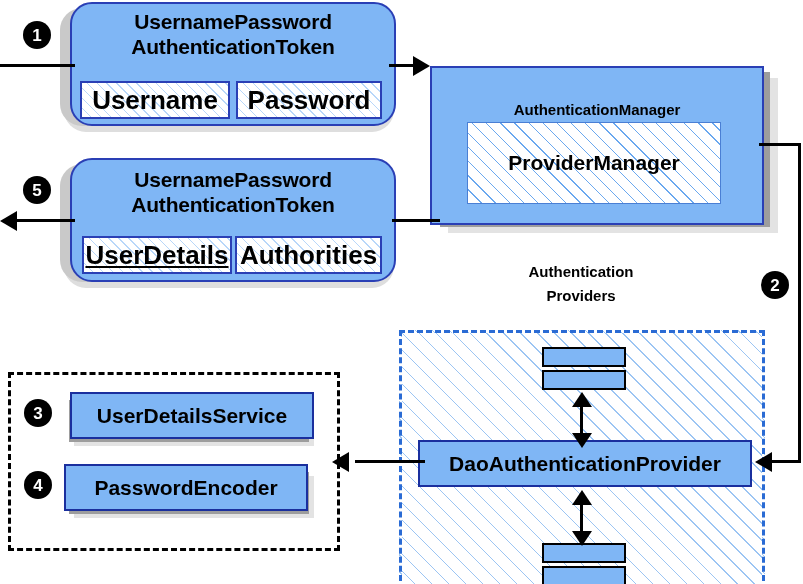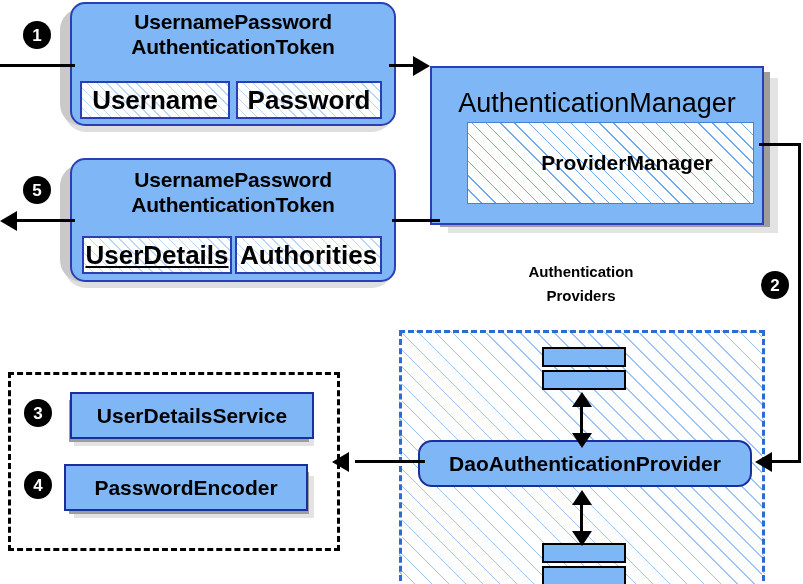--- a/index.html
+++ b/index.html
@@ -23,42 +23,42 @@
   .shadow-rounded{
     position:absolute;background:#c9c9c9;border-radius:22px;z-index:1;
   }
   .shadow-rounded.l2{background:#dedede;}
   .shadow-rect{position:absolute;background:#9d9d9d;z-index:1;}
   .shadow-rect.l2{background:#e3e3e3;}
 
   
   .token-box{
     position:absolute;background:#7fb6f5;border:2px solid #2a3fb5;
-    border-radius:15px;z-index:5;
+    border-radius:22px;z-index:5;
   }
   .token-title{
     position:absolute;left:0;right:0;top:6px;
     font-weight:bold;font-size:21px;color:#000;line-height:1.12;
     text-align:center;letter-spacing:-.2px;
   }
   .chip{
     position:absolute;background:#ffffff;border:2px solid #2a3fb5;
     display:flex;align-items:center;justify-content:center;
     font-weight:bold;font-size:26px;color:#000;z-index:6;
     background-image:repeating-linear-gradient(45deg,
         rgba(126,182,245,.0) 0 6px, rgba(126,182,245,.55) 6px 7px);
   }
 
   
   .rect-box{
     position:absolute;background:#7fb6f5;border:2px solid #2a3fb5;z-index:5;
   }
   .rect-title{
     position:absolute;left:0;right:0;
-    font-weight:normal;font-size:27px;color:#000;text-align:center;
+    font-weight:bold;font-size:15px;color:#000;text-align:center;margin-top:13px;
   }
 
   
   .hatch-panel{
     position:absolute;background:#ffffff;border:1px solid #4a7fd4;z-index:6;
     background-image:repeating-linear-gradient(45deg,
         rgba(255,255,255,0) 0 9px, #6aa8ef 9px 10px);
     display:flex;align-items:center;justify-content:center;
     font-weight:bold;font-size:21px;color:#000;
   }
@@ -125,21 +125,21 @@
 
   <div class="ln h" style="left:389px;top:64px;width:36px;"></div>
   <div class="arrow right" style="left:413px;top:56px;"></div>
 
   <div class="shadow-rect l2 abs" style="left:448px;top:78px;width:330px;height:155px;"></div>
   <div class="shadow-rect abs" style="left:440px;top:72px;width:330px;height:155px;"></div>
 
   <div class="rect-box" style="left:430px;top:66px;width:330px;height:155px;">
     <div class="rect-title" style="top:20px;">AuthenticationManager</div>
   </div>
-  <div class="hatch-panel" style="left:467px;top:122px;width:252px;height:80px;padding-left:33px;">ProviderManager</div>
+  <div class="hatch-panel" style="left:467px;top:122px;width:252px;height:80px;">ProviderManager</div>
 
   <div class="shadow-rounded l2 abs" style="left:64px;top:168px;width:330px;height:120px;"></div>
   <div class="shadow-rounded abs" style="left:60px;top:164px;width:330px;height:118px;"></div>
 
   <div class="token-box" style="left:70px;top:158px;width:322px;height:120px;">
     <div class="token-title" style="top:8px;">UsernamePassword</div>
     <div class="token-title" style="top:33px;">AuthenticationToken</div>
   </div>
   <div class="chip" style="left:82px;top:236px;width:146px;height:34px;text-decoration:underline;">UserDetails</div>
   <div class="chip" style="left:235px;top:236px;width:143px;height:34px;">Authorities</div>
@@ -164,21 +164,21 @@
 
   <div class="mini-bar" style="left:542px;top:347px;width:80px;height:16px;"></div>
   <div class="mini-bar" style="left:542px;top:370px;width:80px;height:16px;"></div>
 
   <div class="ln v" style="left:580px;top:396px;height:46px;"></div>
   <div class="arrow up" style="left:572px;top:392px;"></div>
   <div class="arrow down" style="left:572px;top:433px;"></div>
 
   <div class="shadow-rect l2 abs" style="left:428px;top:452px;width:330px;height:42px;"></div>
   <div class="shadow-rect abs" style="left:423px;top:448px;width:330px;height:42px;"></div>
-  <div class="svc-box" style="left:418px;top:440px;width:330px;height:43px;border-radius:14px;">DaoAuthenticationProvider</div>
+  <div class="svc-box" style="left:418px;top:440px;width:330px;height:43px;">DaoAuthenticationProvider</div>
 
   <div class="ln v" style="left:580px;top:494px;height:46px;"></div>
   <div class="arrow up" style="left:572px;top:490px;"></div>
   <div class="arrow down" style="left:572px;top:531px;"></div>
 
   <div class="mini-bar" style="left:542px;top:543px;width:80px;height:16px;"></div>
   <div class="mini-bar" style="left:542px;top:566px;width:80px;height:16px;"></div>
 
   <div class="ln h" style="left:355px;top:460px;width:70px;"></div>
   <div class="arrow left" style="left:332px;top:452px;"></div>

